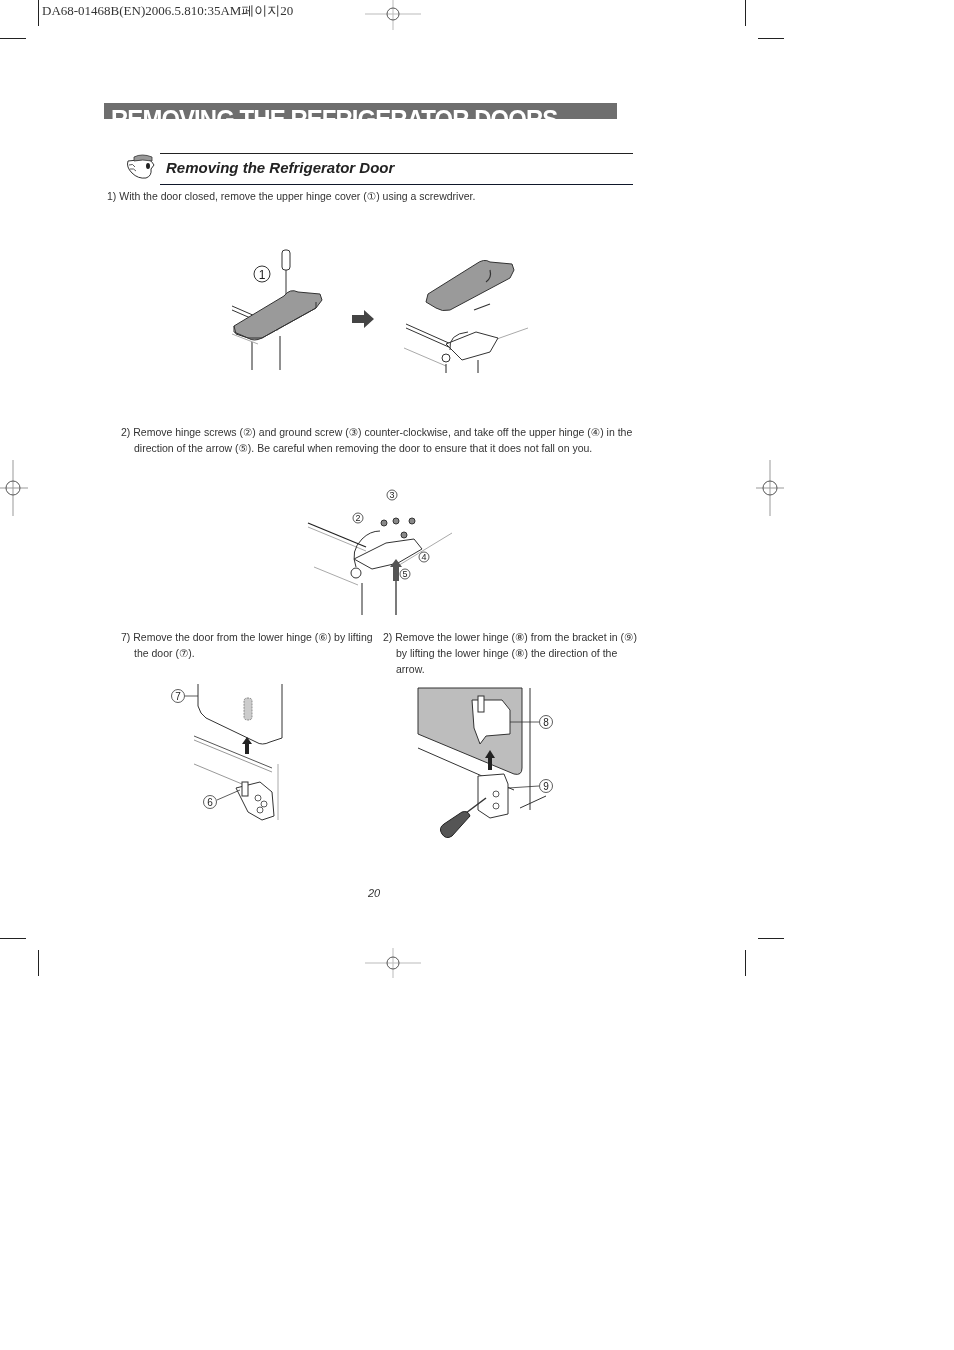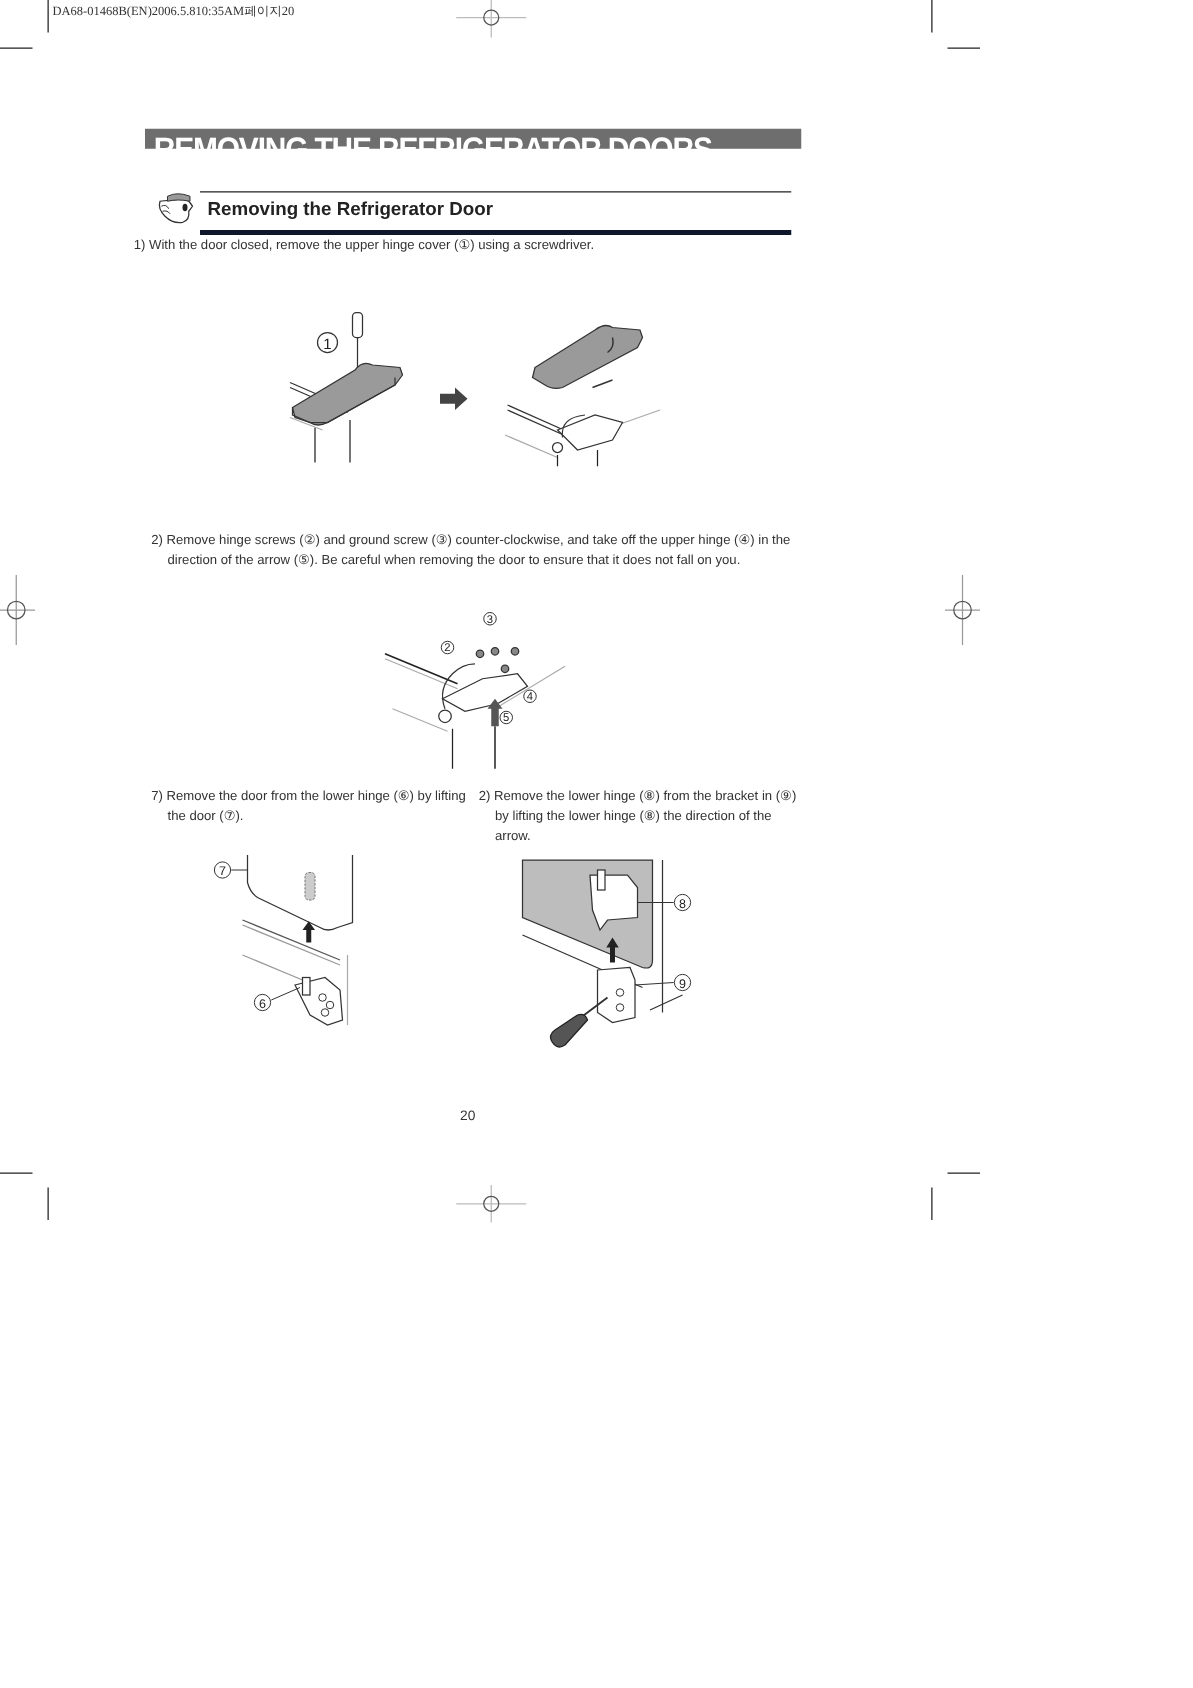--- a/index.html
+++ b/index.html
@@ -1,27 +1,27 @@
 <!DOCTYPE html>
 <html><head>
 <meta charset="utf-8">
 <style>
   html, body { margin:0; padding:0; background:#ffffff; }
   body { width:954px; height:1350px; position:relative; overflow:hidden; font-family:"Liberation Sans", sans-serif; color:#222; }
   .abs { position:absolute; }
-  .header-code { left:42px; top:2px; font-family:"Liberation Serif", serif; font-size:10px; color:#333; white-space:nowrap; }
+  .header-code { left:42px; top:2px; font-family:"Liberation Serif", serif; font-size:13px; color:#333; white-space:nowrap; }
   .crop { position:absolute; background:#222; }
-  .title-bar { left:116px; top:103px; width:513px; height:16px; background:#6e6e6e;padding-left:12px; }
+  .title-bar { left:104px; top:103px; width:513px; height:16px; background:#6e6e6e; }
   .title-text { left:7px; top:1px; font-size:26px; font-weight:bold; color:#fff; letter-spacing:-1px; white-space:nowrap; transform:scaleX(0.92); transform-origin:left center; }
-  .section-head { left:160px; top:153px; width:473px; height:30px; border-top:1px solid #222; border-bottom:4px solid #0f172a; }
+  .section-head { left:160px; top:153px; width:473px; height:30px; border-top:1px solid #222; border-bottom:1px solid #0f172a;font-style:italic; }
   .section-title { left:6px; top:5px; font-size:15px; font-weight:bold; color:#222; white-space:nowrap; }
   .mascot { left:124px; top:151px; width:34px; height:30px; }
   .step { font-size:10.5px; line-height:16px; color:#333; }
   .indent { padding-left:13px; text-indent:-13px; }
-  .page-number { left:368px; top:887px; font-size:11px; color:#333; }
+  .page-number { left:368px; top:887px; font-size:11px; color:#333;font-style:italic; }
   svg { position:absolute; overflow:visible; }
 </style>
 </head>
 <body>
 
 <div class="abs header-code">DA68-01468B(EN)2006.5.810:35AM페이지20</div>
 
 <div>
   <div class="crop" style="left:38px;top:0;width:1px;height:26px;"></div>
   <div class="crop" style="left:0;top:38px;width:26px;height:1px;"></div>

